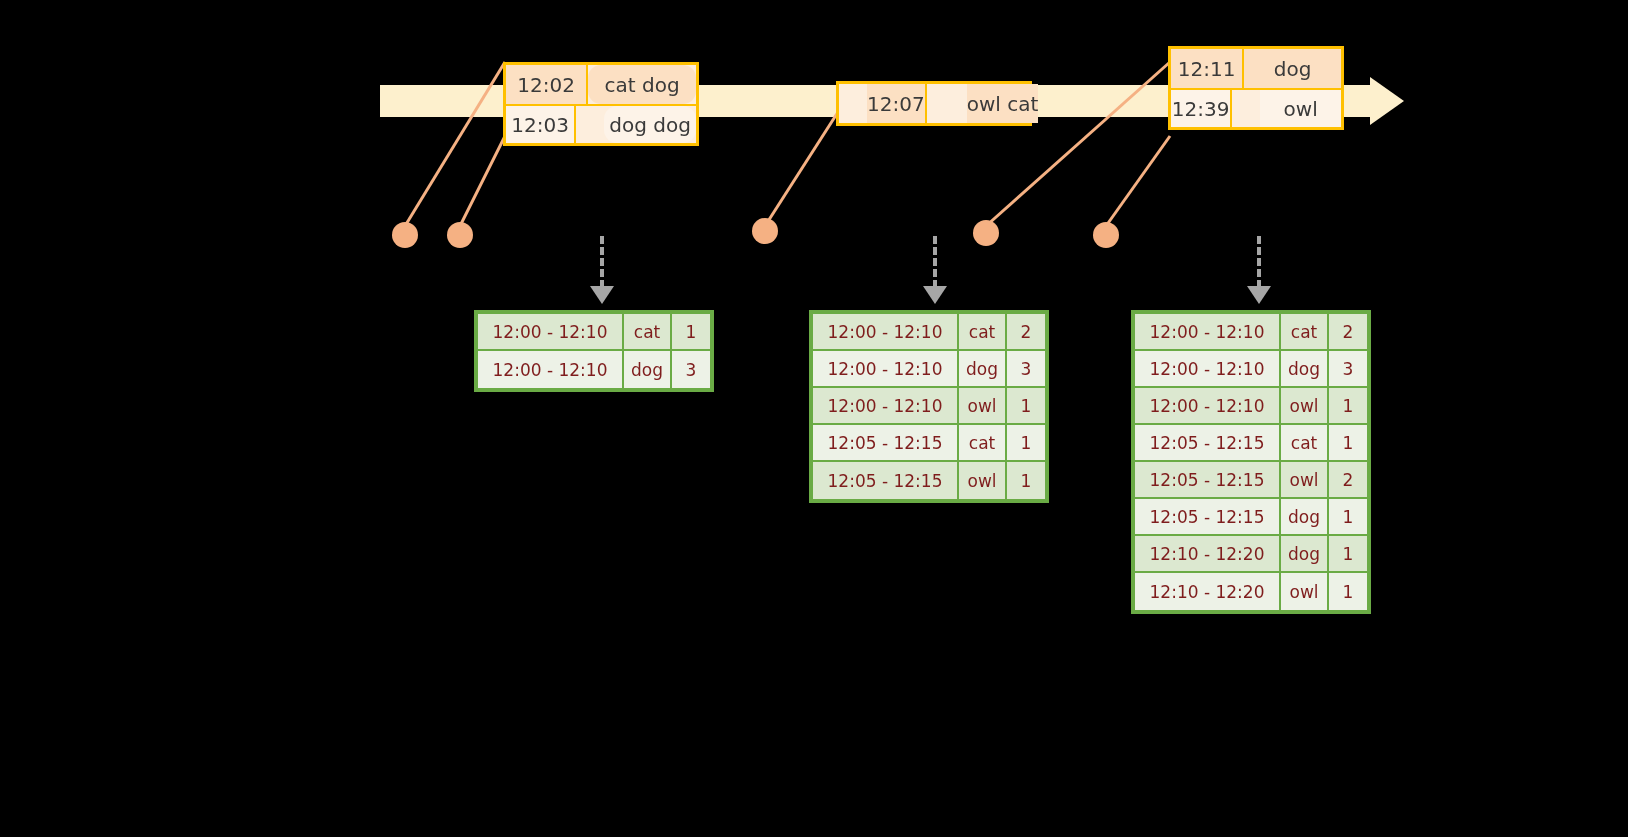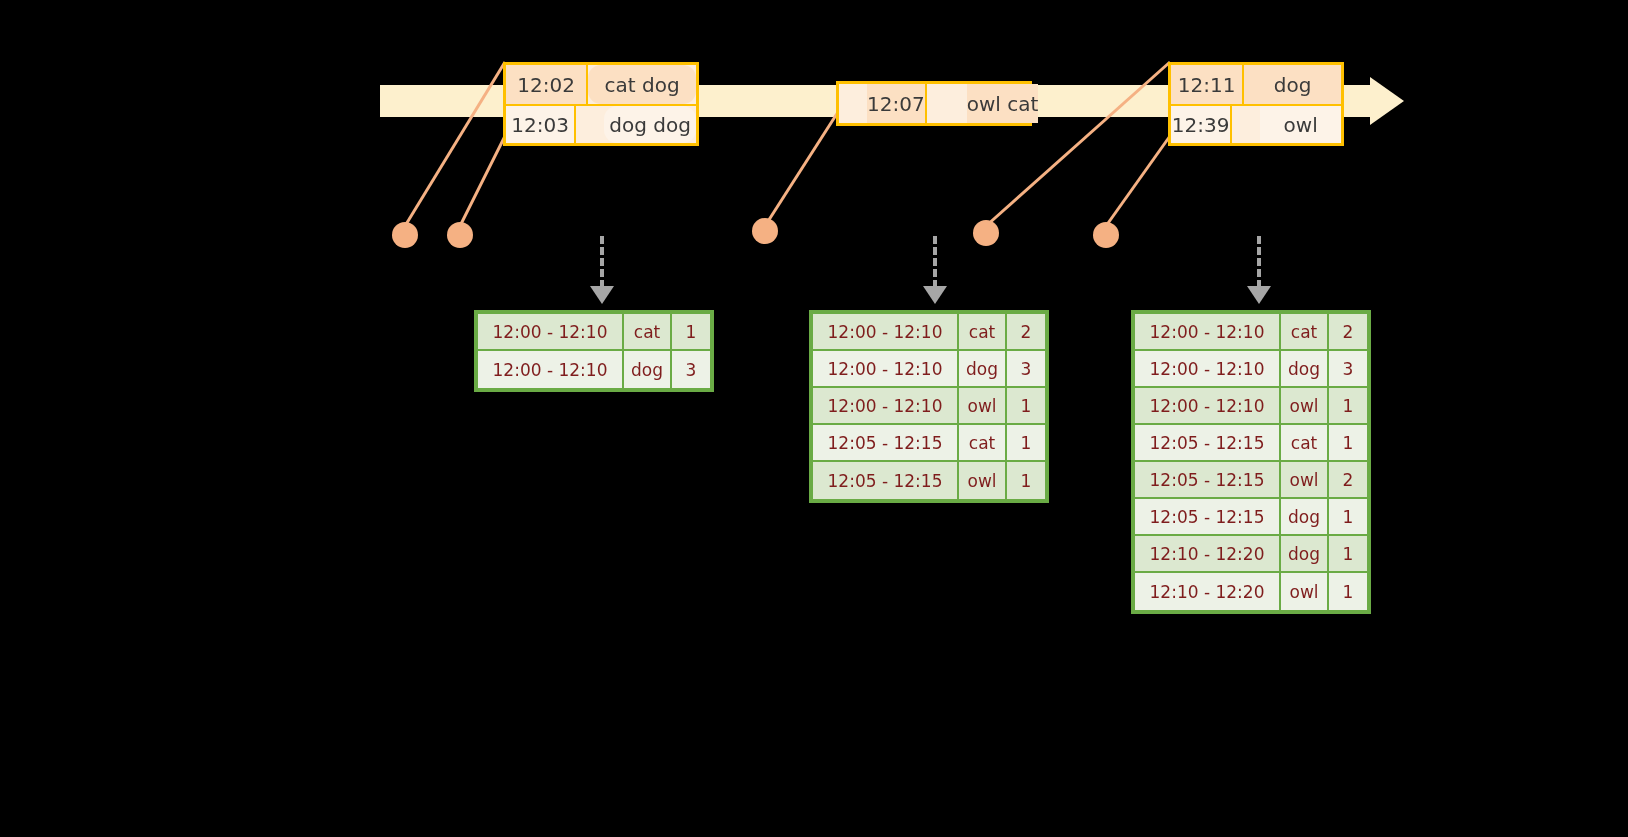--- a/index.html
+++ b/index.html
@@ -53,21 +53,21 @@
   }
   .ev-cell.time { width: 84px; border-right: 2px solid #ffc000; }
   .ev-cell.val  { width: 110px; }
 
   #ev-box-1 { left: 503px; top: 62px; width: 196px; }
   #ev-box-1 .ev-cell.val { width: 110px; border-radius: 13px; }
 
   #ev-box-2 { left: 836px; top: 81px; width: 196px; padding-left: 28px; }
   #ev-box-2 .ev-cell.val { width: 110px; margin-left: 40px; }
 
-  #ev-box-3 { left: 1168px; top: 62px; width: 176px; }
+  #ev-box-3 { left: 1168px; top: 46px; width: 176px; }
   #ev-box-3 .ev-cell.time { width: 74px; }
   #ev-box-3 .ev-cell.val  { width: 98px; }
 
   
   .dot {
     position: absolute;
     width: 26px; height: 26px;
     border-radius: 50%;
     background: #f5b183;
   }

